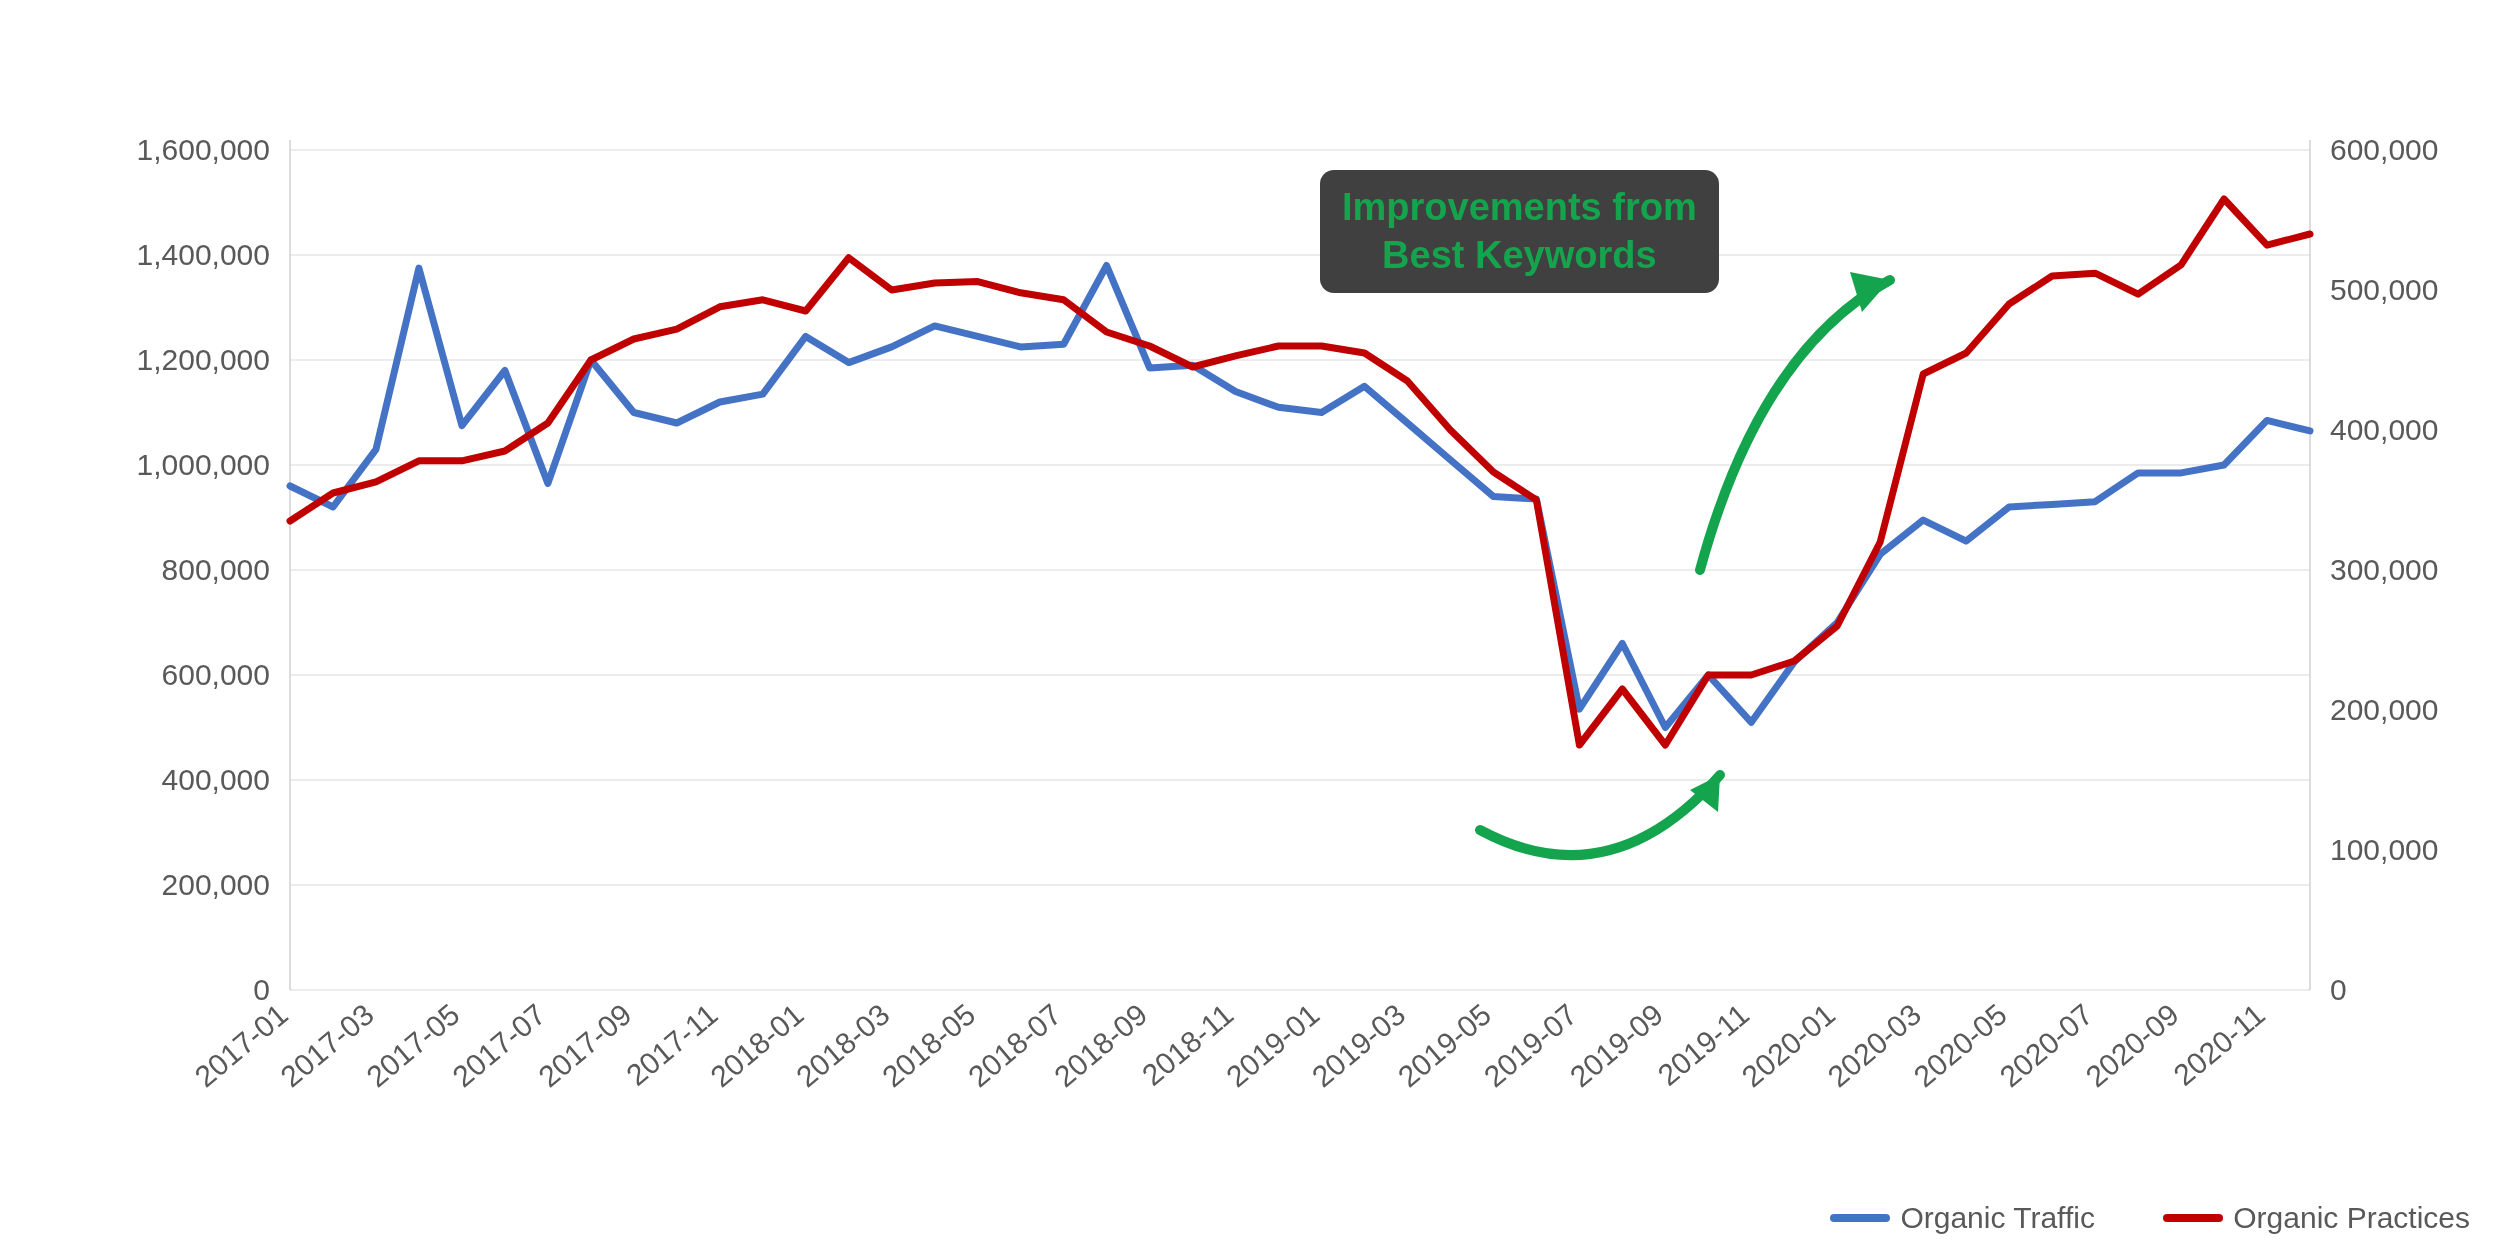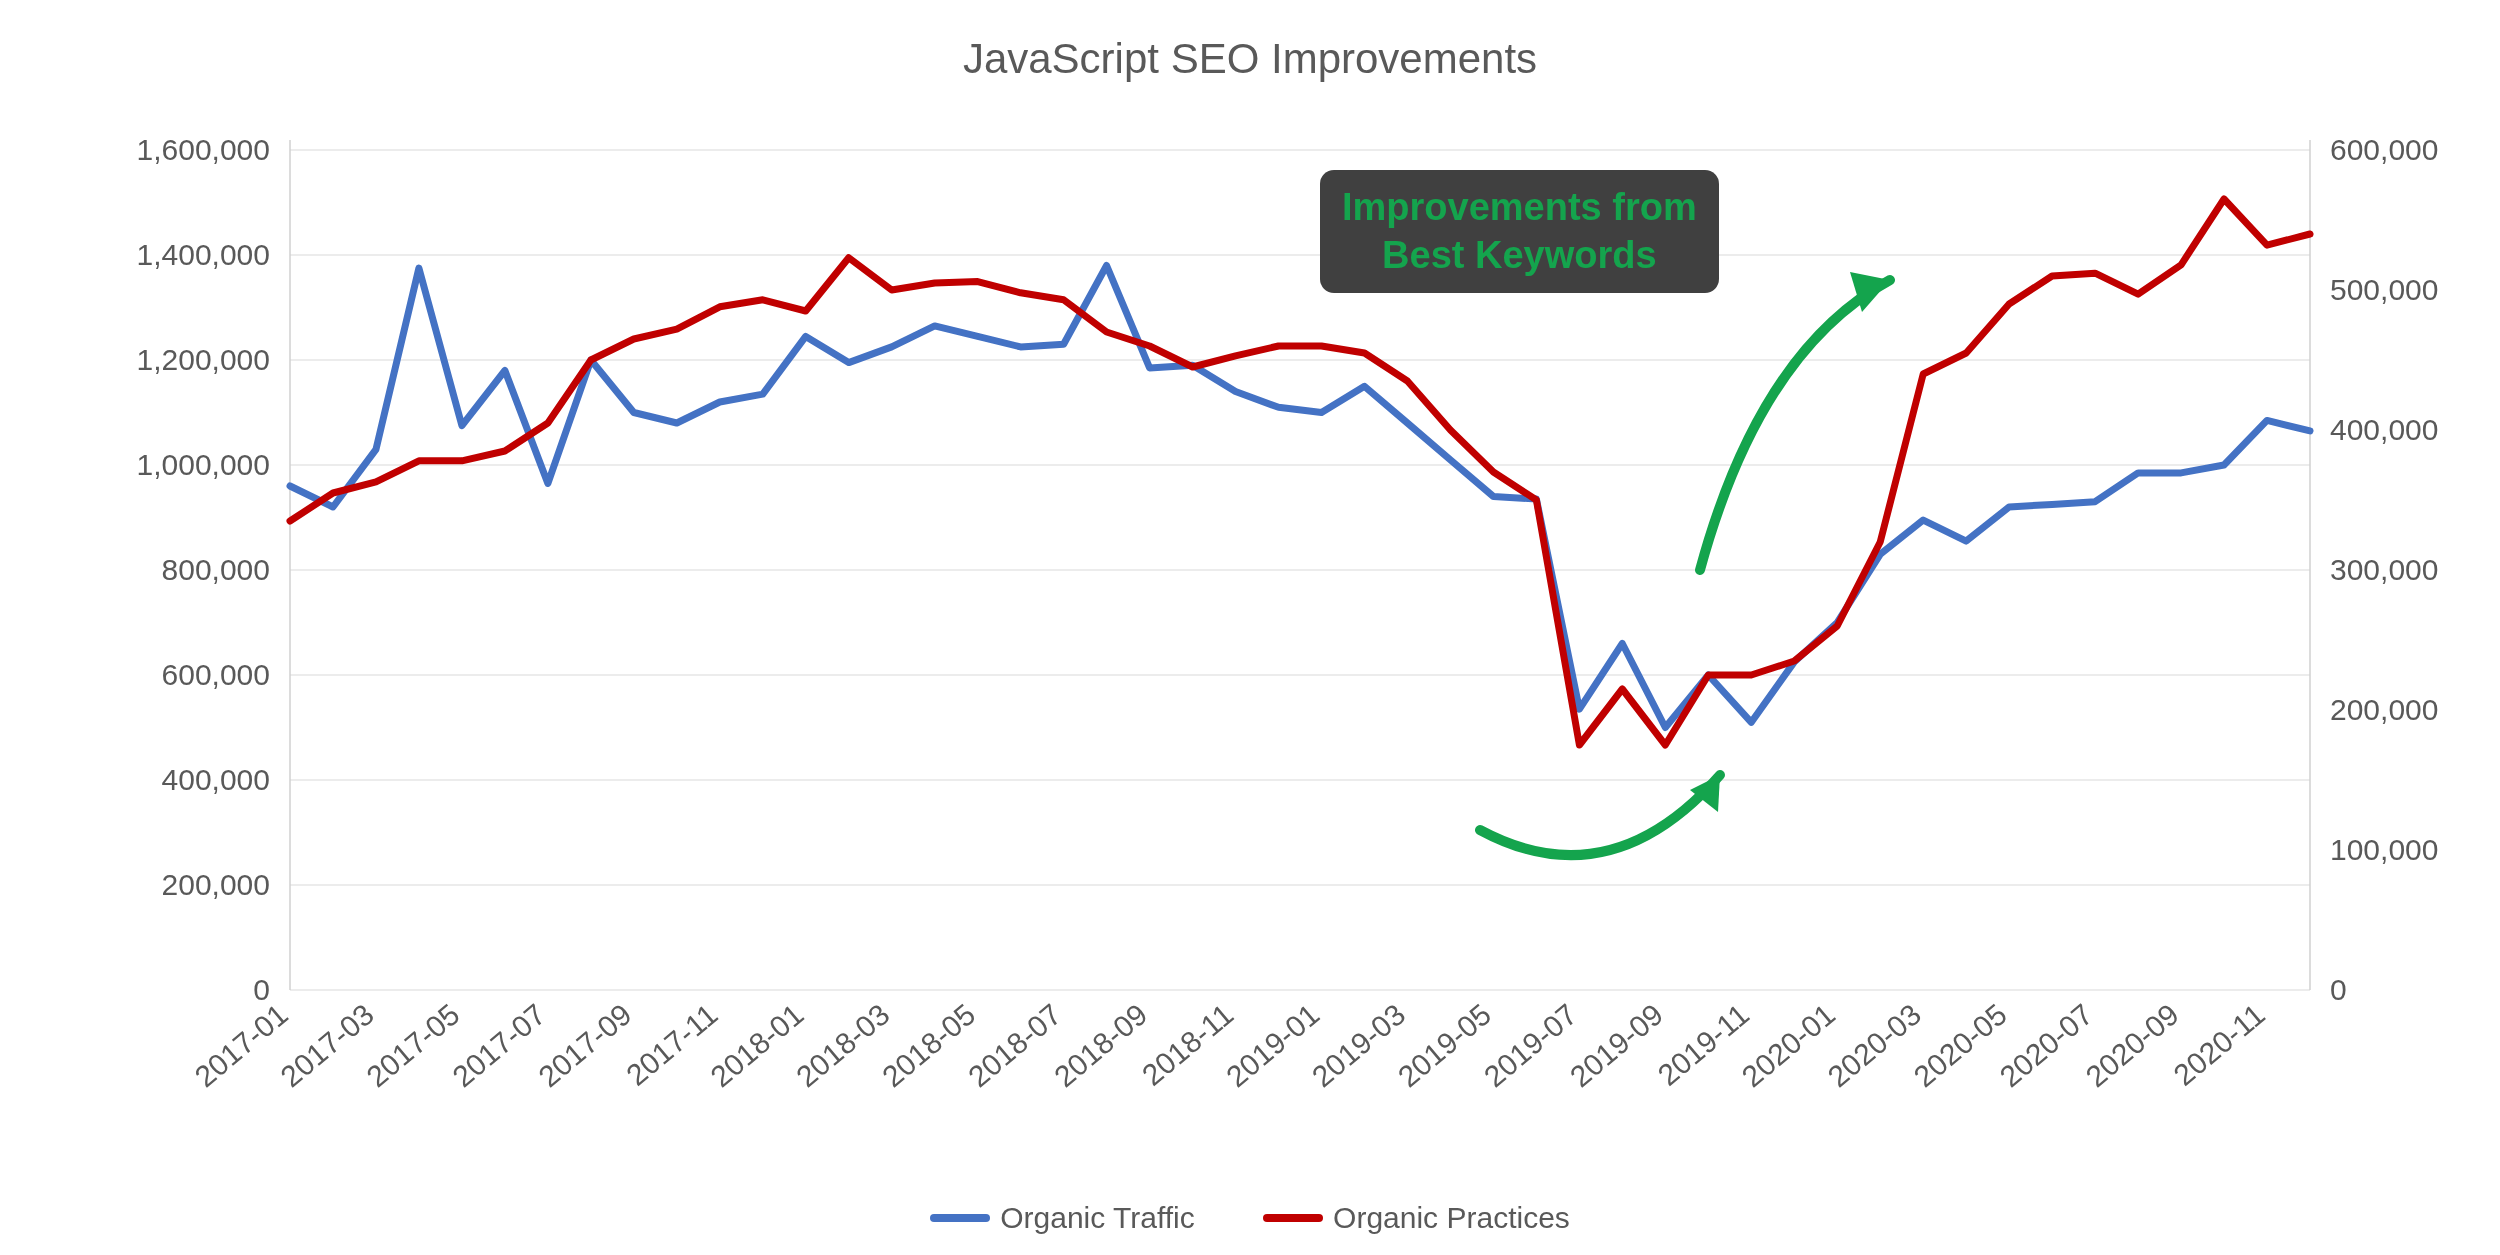--- a/index.html
+++ b/index.html
@@ -56,21 +56,21 @@
   .series-keywords {
     fill: none;
     stroke: #C00000;
     stroke-width: 7;
     stroke-linejoin: round;
     stroke-linecap: round;
   }
   .legend {
     position: absolute;
     left: 0; right: 0;
-    text-align: center;
+    text-align: right;
     bottom: 20px;
     font-size: 30px;
     color: #595959;
   }
   .legend-item {
     display: inline-flex;
     align-items: center;
     margin: 0 30px;
   }
   .legend-swatch {
@@ -99,21 +99,20 @@
   }
   .anno-arrow-head {
     fill: #14a44d;
   }
 </style>
 </head>
 <body>
 
 <div class="chart-wrap">
 
-  <div class="chart-title">JavaScript SEO Improvements</div>
 
   <svg class="chart" id="chart-svg">
       <line x1="290" x2="2310" y1="990" y2="990" class="grid-line"></line>
       <line x1="290" x2="2310" y1="885" y2="885" class="grid-line"></line>
       <line x1="290" x2="2310" y1="780" y2="780" class="grid-line"></line>
       <line x1="290" x2="2310" y1="675" y2="675" class="grid-line"></line>
       <line x1="290" x2="2310" y1="570" y2="570" class="grid-line"></line>
       <line x1="290" x2="2310" y1="465" y2="465" class="grid-line"></line>
       <line x1="290" x2="2310" y1="360" y2="360" class="grid-line"></line>
       <line x1="290" x2="2310" y1="255" y2="255" class="grid-line"></line>

